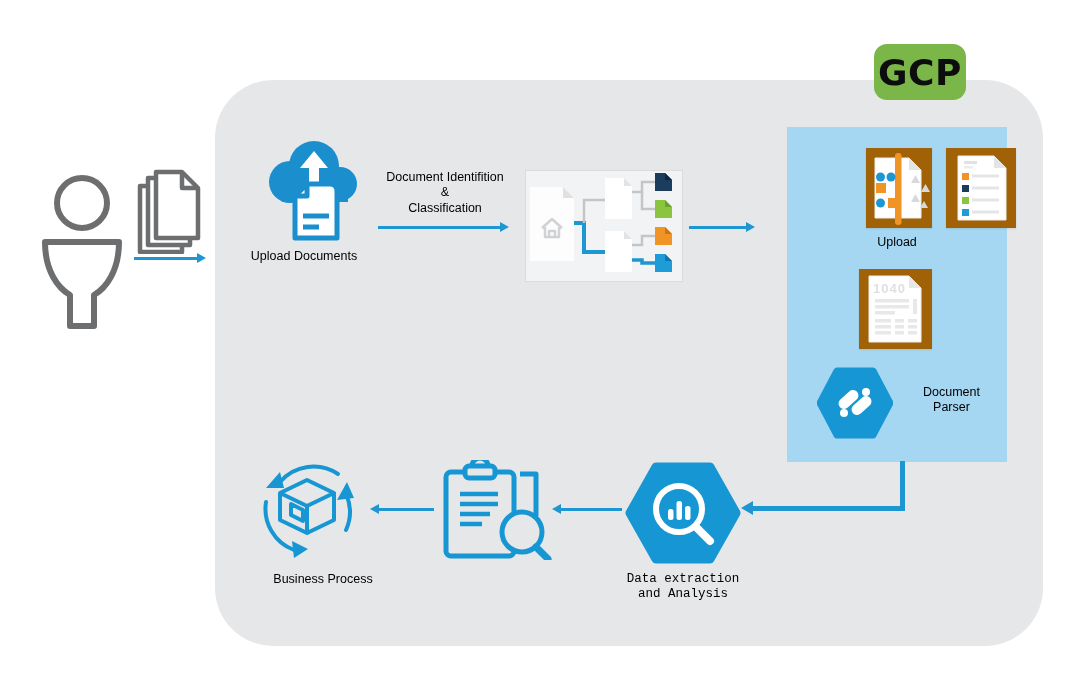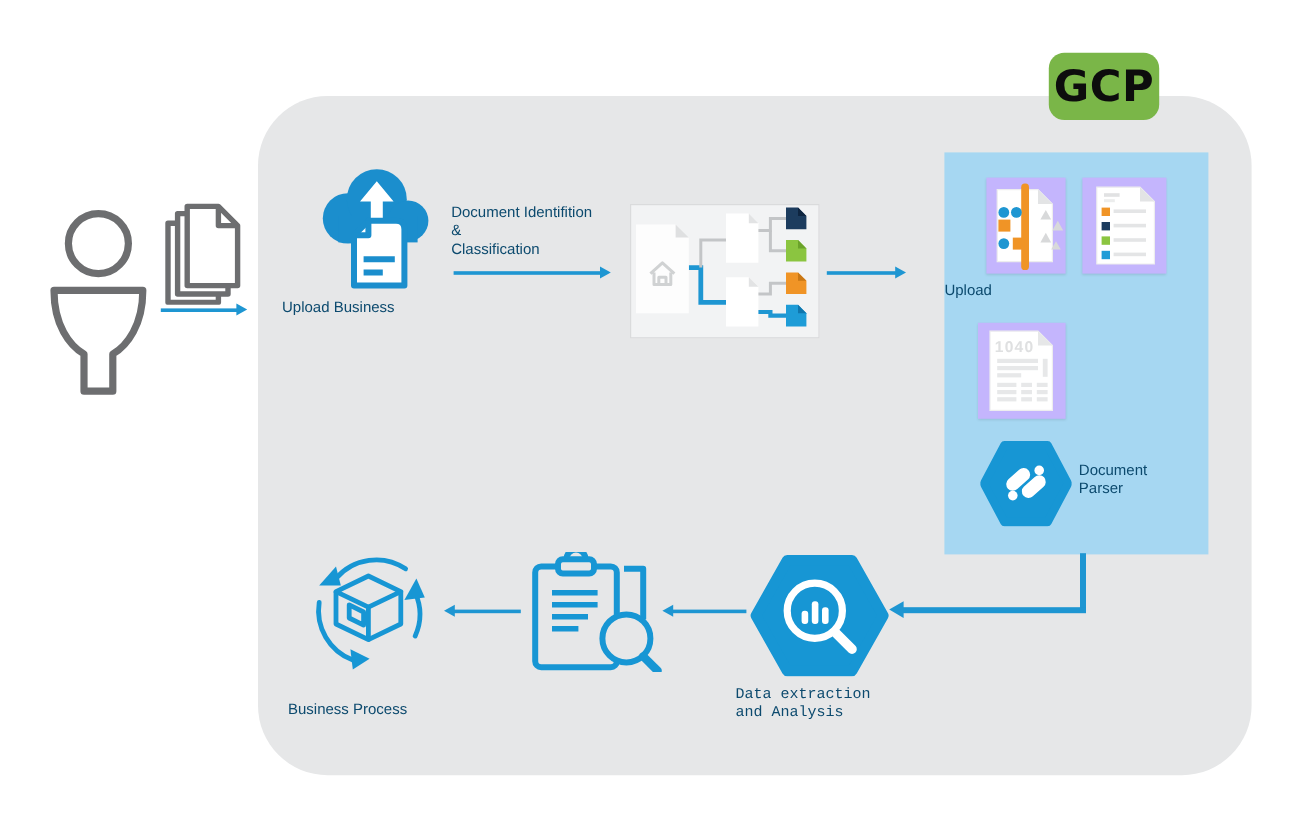--- a/index.html
+++ b/index.html
@@ -13,30 +13,30 @@
     background:#e6e7e8;border-radius:58px;
   }
   .badge{
     position:absolute;left:874px;top:44px;width:92px;height:56px;
     background:#7ab648;border-radius:13px;
     display:flex;align-items:center;justify-content:center;
     font-size:36px;font-weight:800;letter-spacing:.5px;color:#0d0d0d;
     font-family:"DejaVu Sans", sans-serif;
   }
   .label{
-    position:absolute;font-size:12.5px;line-height:1.22;
-    color:#0c4a6e;
+    position:absolute;font-size:12.5px;line-height:1.22;text-align:center;
+    color:#000000;
   }
   .panel{
     position:absolute;left:787px;top:127px;width:220px;height:335px;
     background:#a6d7f2;
   }
   .tile{
-    position:absolute;background:#c4b5fd;box-shadow:0 1px 2px rgba(0,0,0,.10);
-    display:flex;align-items:flex-end;justify-content:center;
+    position:absolute;background:#a16207;box-shadow:0 1px 2px rgba(0,0,0,.10);
+    display:flex;align-items:flex-end;justify-content:center;margin-left:44px;
   }
   .icon{position:absolute;}
   
   .arrow{position:absolute;height:10px;}
   .arrow .shaft{position:absolute;top:3.5px;height:3px;background:#1e96d2;}
   .arrow.r .shaft{left:0;right:7px;}
   .arrow.l .shaft{left:7px;right:0;}
   .arrow .head{position:absolute;top:0;width:0;height:0;
     border-top:5px solid transparent;border-bottom:5px solid transparent;}
   .arrow.r .head{right:0;border-left:9px solid #1e96d2;}
@@ -83,21 +83,21 @@
       <rect x="22" y="44" width="66" height="22"></rect>
     </g>
     <polygon points="54,15 68,32 59,32 59,47 49,47 49,32 40,32" fill="#fff"></polygon>
     <path d="M47 48 H70 Q77 48 77 55 V102 H35 V60 Z" fill="#fff" stroke="#1b8ecd" stroke-width="5" stroke-linejoin="round"></path>
     <path d="M47 48 V60 H35" fill="none" stroke="#1b8ecd" stroke-width="5" stroke-linejoin="round"></path>
     <line x1="43" y1="80" x2="69" y2="80" stroke="#1b8ecd" stroke-width="5"></line>
     <line x1="43" y1="91" x2="59" y2="91" stroke="#1b8ecd" stroke-width="5"></line>
   </svg>
 
   <div class="label" style="left:235px;top:249px;width:138px;">
-    <span>Upload Business</span>
+    <span>Upload Documents</span>
   </div>
 
   <div class="label" style="left:376px;top:170px;width:138px;">
     <div>Document Identifition</div>
     <div>&amp;</div>
     <div>Classification</div>
   </div>
 
   <div class="arrow r" style="left:378px;top:222px;width:131px;">
     <div class="shaft"></div>
@@ -292,17 +292,17 @@
       <path d="M12 46 A44 44 0 0 0 40 94"></path>
       <path d="M92 74 A44 44 0 0 0 92 38"></path>
     </g>
     <g fill="#1796d4">
       <polygon points="12,32 26,16 30,32"></polygon>
       <polygon points="54,93 38,85 40,102"></polygon>
       <polygon points="93,26 83,44 100,42"></polygon>
     </g>
   </svg>
 
-  <div class="label" style="left:240px;top:572px;width:134px;margin-top:12px;">
+  <div class="label" style="left:256px;top:572px;width:134px;">
     <span>Business Process</span>
   </div>
 
 </div>
 
 </body></html>

